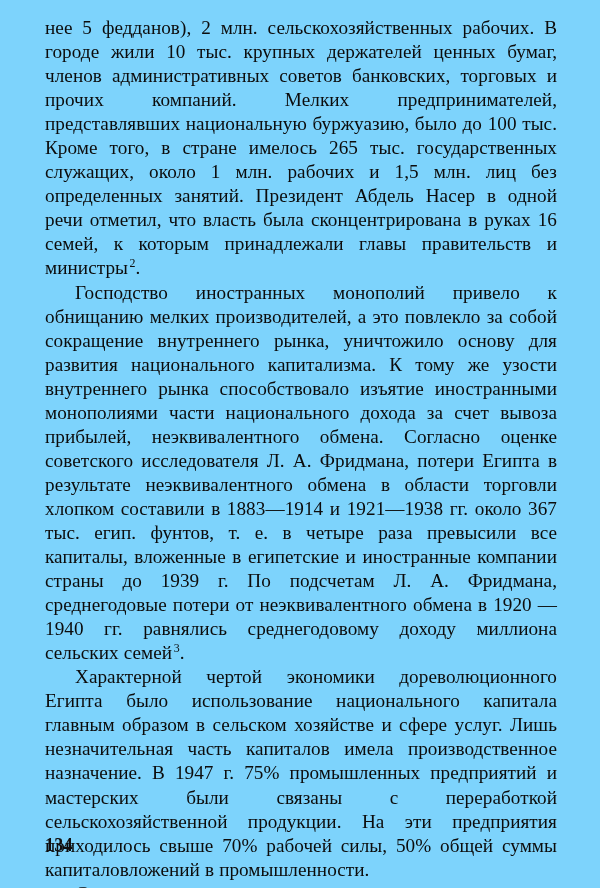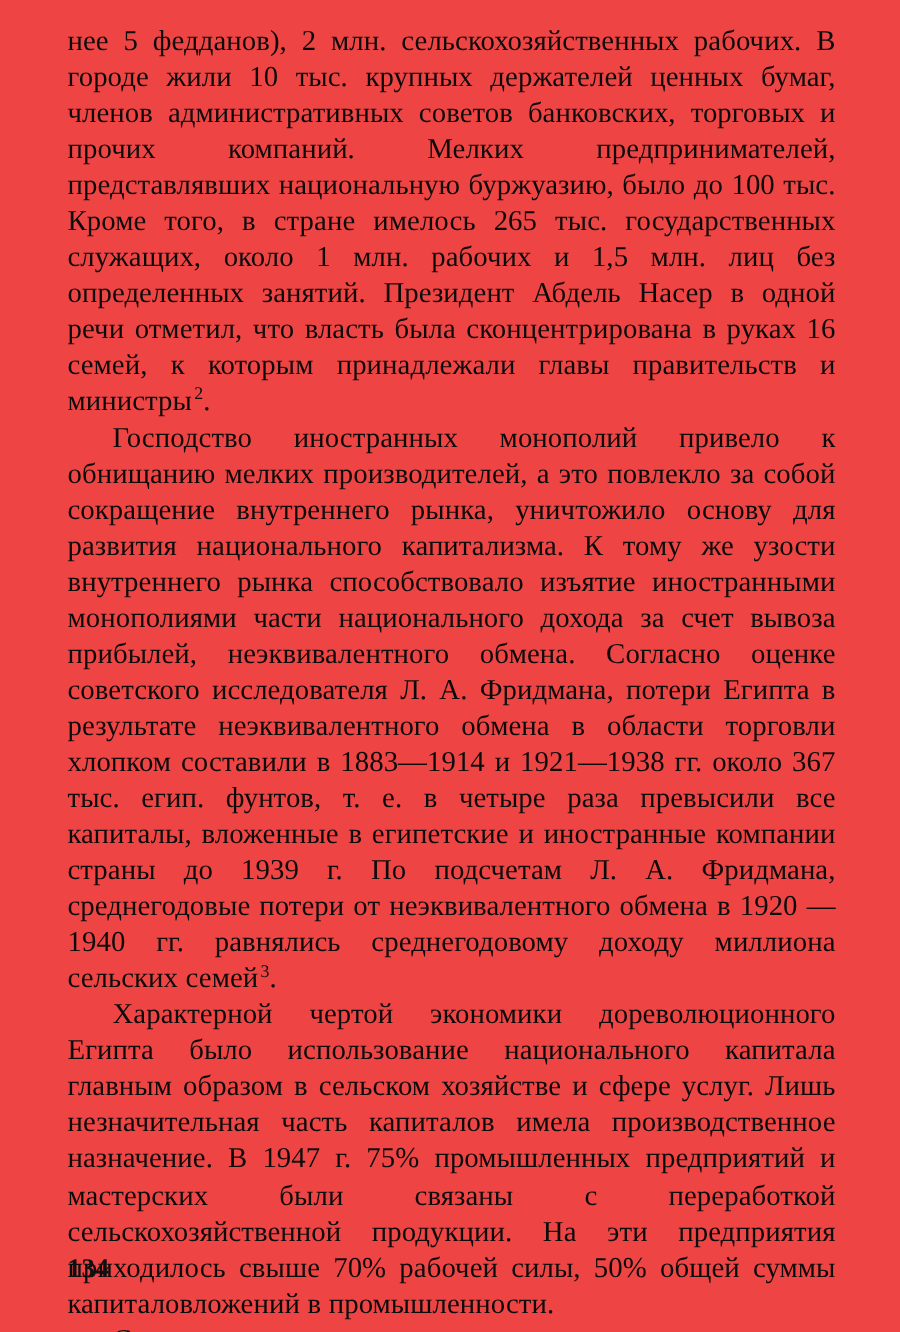--- a/index.html
+++ b/index.html
@@ -4,21 +4,21 @@
 <style>
   html, body {
     margin: 0;
     padding: 0;
     background: #ffffff;
   }
   .page {
     position: relative;
     width: 600px;
     height: 888px;
-    background: #ef4444;
+    background: #7dd3fc;
     overflow: hidden;
     font-family: "Liberation Serif", "DejaVu Serif", serif;
   }
   .textblock {
     position: absolute;
     left: 45px;
     top: 16px;
     width: 512px;
   }
   .para {

